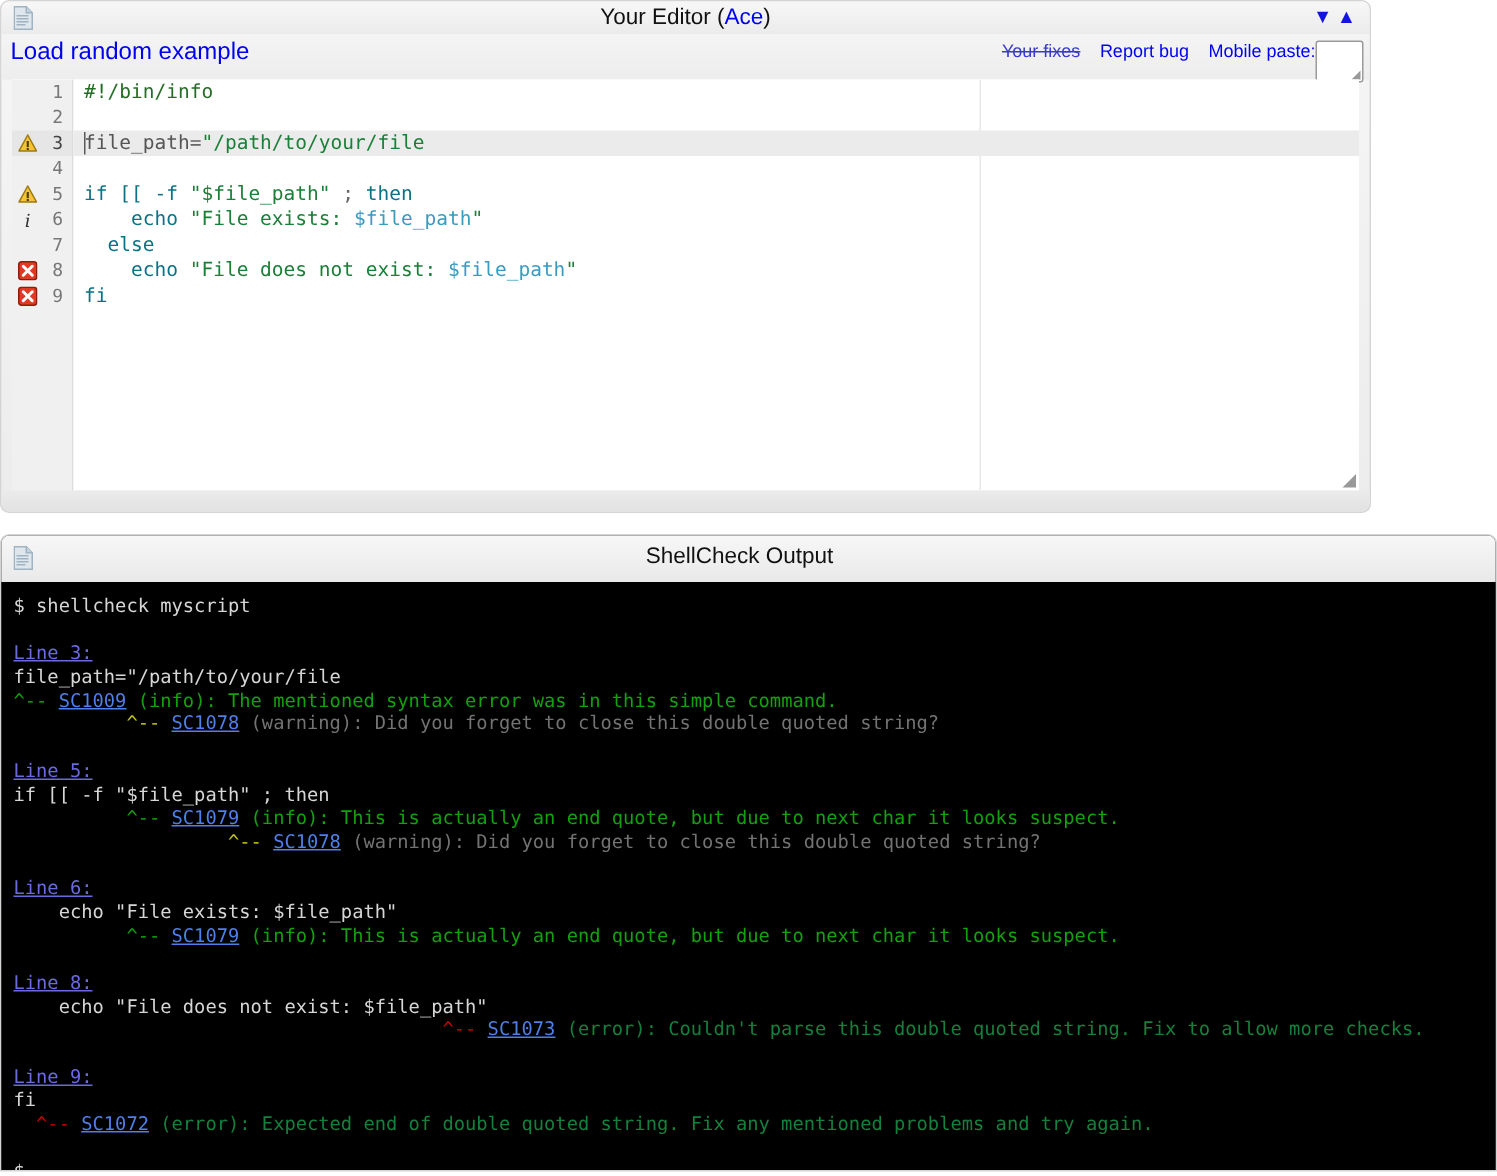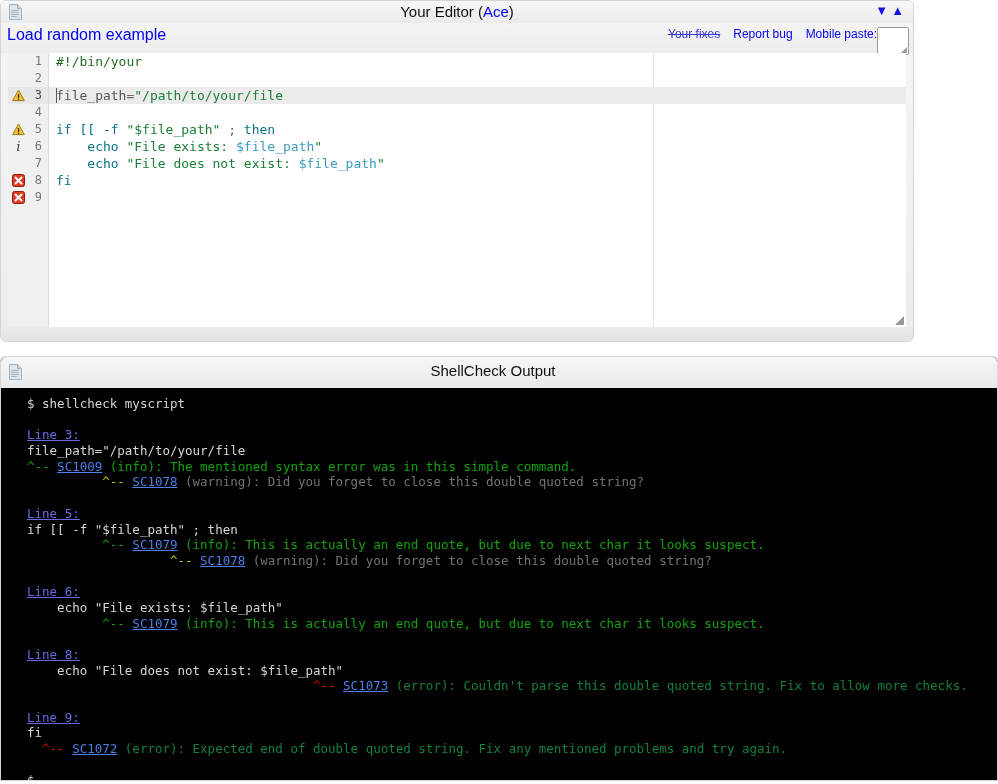--- a/index.html
+++ b/index.html
@@ -186,21 +186,20 @@
   .term {
     background: #000000;
     color: #d8d8d8;
     font-family: "DejaVu Sans Mono", monospace;
     font-size: 12.5px;
     line-height: 15.7px;
     padding: 8px 0 0 8px;
     height: 392px;
     overflow: hidden;
     white-space: pre;
-    margin-left: 18px;
   }
   .term .ln { display: block; height: 15.7px; }
   .c-white { color: #d6d6d6; }
   .c-line  { color: #6a6ae0; text-decoration: underline; }
   .c-code  { color: #4f7fe8; text-decoration: underline; }
   .c-info  { color: #13a10e; }
   .c-warn  { color: #737373; }
   .c-err   { color: #15803d; }
   .c-caret-info { color: #13a10e; }
   .c-caret-warn { color: #c5c511; }
@@ -274,26 +273,27 @@
               <rect x="0.5" y="0.5" width="12" height="12" rx="2" fill="#e03a22" stroke="#8d1d0c"></rect>
               <g stroke="#ffffff" stroke-width="2" stroke-linecap="round">
                 <line x1="3.5" y1="3.5" x2="9.5" y2="9.5"></line>
                 <line x1="9.5" y1="3.5" x2="3.5" y2="9.5"></line>
               </g>
             </svg></span><span>9</span></div>
       </div>
     <div class="ace-content">
       <div class="print-margin"></div>
       <div id="code-lines">
-          <div class="ace-line"><span style="padding-left:7px"><span class="t-cmt">#!/bin/your</span></span></div>
+          <div class="ace-line"><span style="padding-left:7px"><span class="t-cmt">#!/bin/info</span></span></div>
           <div class="ace-line"><span style="padding-left:7px"><span class="t-plain"></span></span></div>
           <div class="ace-line active"><span class="cursor"></span><span style="padding-left:7px"><span class="t-id">file_path</span><span class="t-op">=</span><span class="t-str">"/path/to/your/file</span></span></div>
           <div class="ace-line"><span style="padding-left:7px"><span class="t-plain"></span></span></div>
           <div class="ace-line"><span style="padding-left:7px"><span class="t-kw">if </span><span class="t-kw">[[ </span><span class="t-kw">-f </span><span class="t-str">"$file_path" </span><span class="t-op">; </span><span class="t-kw">then</span></span></div>
           <div class="ace-line"><span style="padding-left:7px"><span class="t-kw">    echo </span><span class="t-str">"File exists: </span><span class="t-var">$file_path</span><span class="t-str">"</span></span></div>
+          <div class="ace-line"><span style="padding-left:7px"><span class="t-kw">  else</span></span></div>
           <div class="ace-line"><span style="padding-left:7px"><span class="t-kw">    echo </span><span class="t-str">"File does not exist: </span><span class="t-var">$file_path</span><span class="t-str">"</span></span></div>
           <div class="ace-line"><span style="padding-left:7px"><span class="t-kw">fi</span></span></div>
         </div>
     </div>
     <span class="ace-resize"></span>
   </div>
 
   <div class="panel-footer"></div>
 </div>
 

